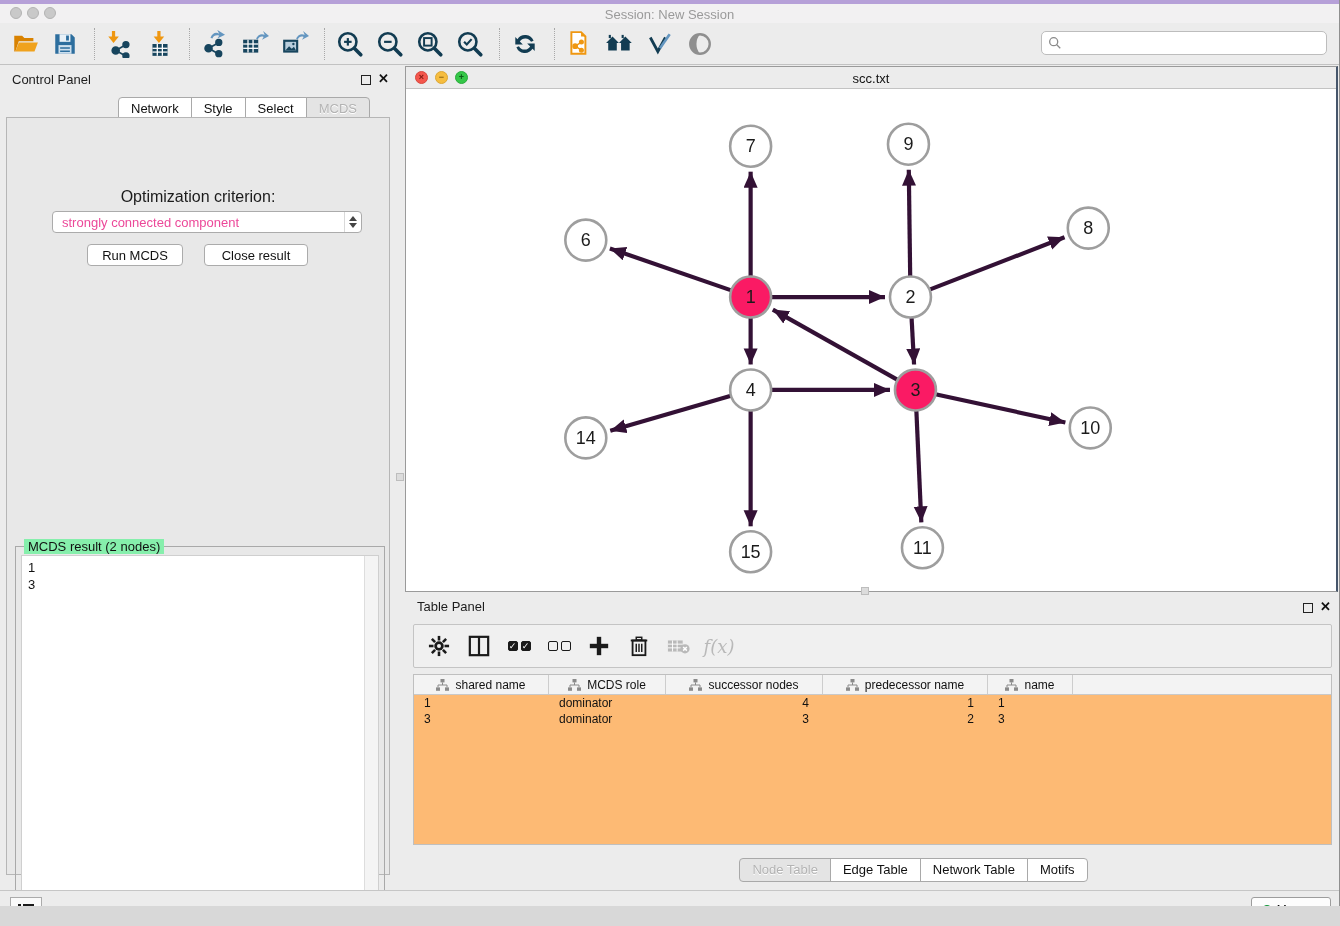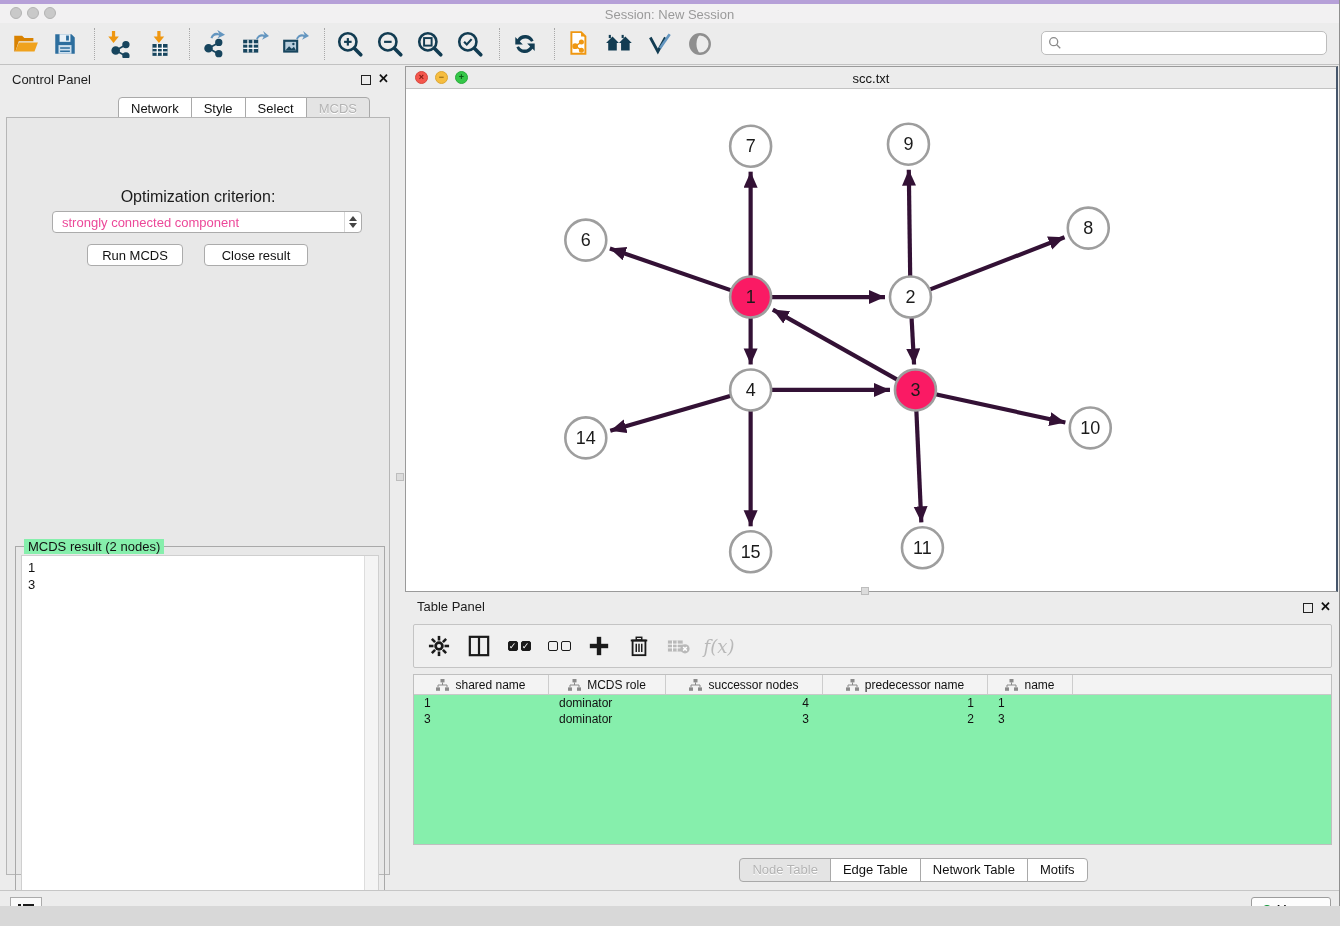--- a/index.html
+++ b/index.html
@@ -58,21 +58,21 @@
   .tl{position:absolute;top:4px;width:13px;height:13px;border-radius:50%;box-sizing:border-box;
       display:flex;align-items:center;justify-content:center;font-size:9px;font-weight:bold;line-height:1;}
   .net-title{position:absolute;left:0;right:0;top:4px;text-align:center;font-size:13px;color:#111;}
   .net-canvas{position:absolute;left:0;top:22px;width:100%;height:502px;}
   .knob{position:absolute;width:8px;height:8px;background:#dcdcdc;border:1px solid #bdbdbd;box-sizing:border-box;}
   
   .tpanel{position:absolute;left:405px;top:595px;width:935px;height:295px;background:#ececec;}
   .tp-toolbar{position:absolute;left:8px;top:29px;width:919px;height:44px;background:#f0f0f0;
               border:1px solid #c4c4c4;border-radius:2px;box-sizing:border-box;display:flex;align-items:center;padding-left:12px;}
   .tp-ico{margin-right:14px;display:flex;align-items:center;justify-content:center;width:26px;height:26px;}
-  .tbl{position:absolute;left:8px;top:79px;width:919px;height:171px;background:#86efac;border:1px solid #bfbfbf;box-sizing:border-box;overflow:hidden;}
+  .tbl{position:absolute;left:8px;top:79px;width:919px;height:171px;background:#fdba74;border:1px solid #bfbfbf;box-sizing:border-box;overflow:hidden;}
   .thead{display:flex;height:19px;background:#f3f3f3;border-bottom:1px solid #c9c9c9;}
   .th{display:flex;align-items:center;justify-content:center;font-size:12px;color:#111;
       border-right:1px solid #cdcdcd;box-sizing:border-box;gap:6px;background:#f3f3f3;}
   .trow{display:flex;height:16px;align-items:center;}
   .td{font-size:12px;color:#111;box-sizing:border-box;overflow:hidden;white-space:nowrap;}
   .tp-tabs{position:absolute;left:0;width:100%;bottom:8px;display:flex;justify-content:center;}
   .checkbox{width:10px;height:10px;border:1.5px solid #1a1a1a;border-radius:2px;box-sizing:border-box;display:inline-block;}
   .checkbox.filled{background:#1a1a1a;color:#fff;font-size:9px;line-height:8px;text-align:center;}
   .fx{font-family:"DejaVu Serif",serif;font-style:italic;font-size:18px;color:#b9b9b9;}
   

